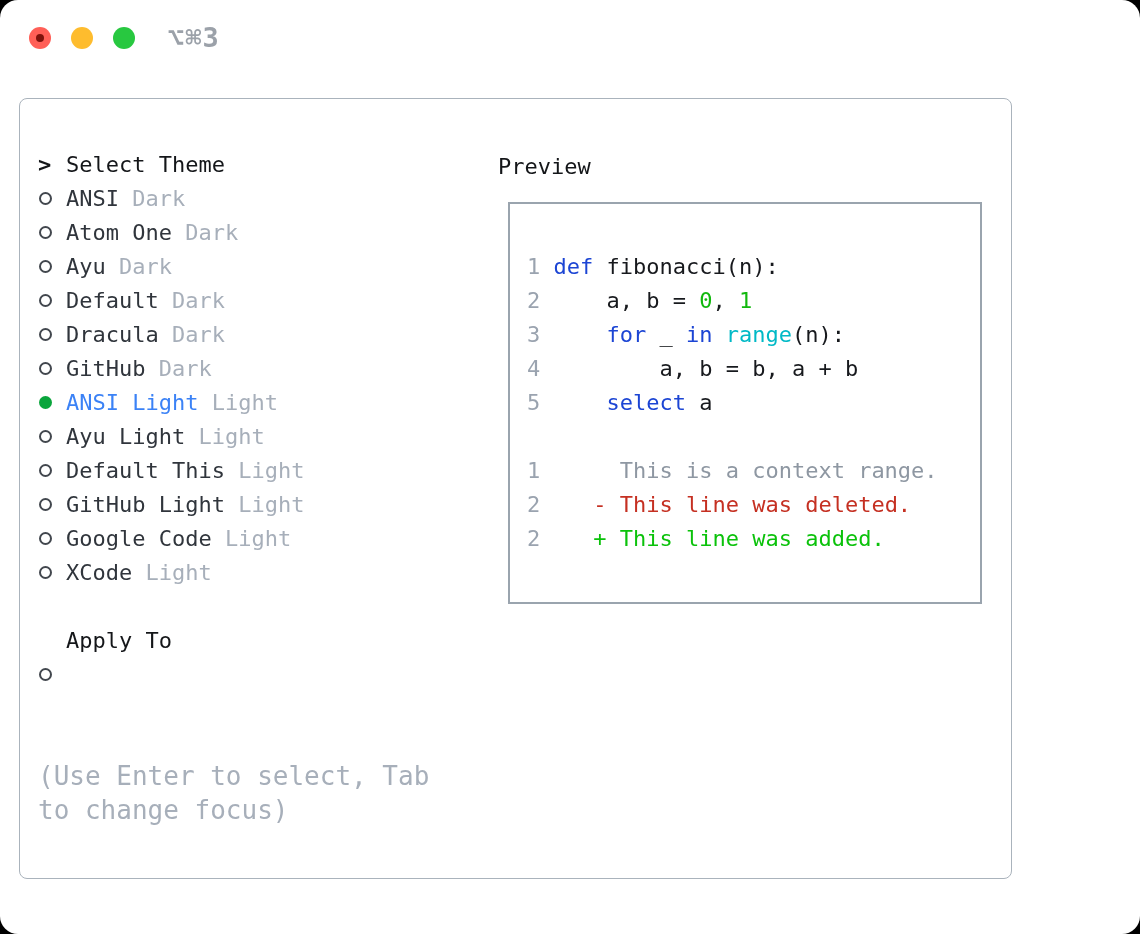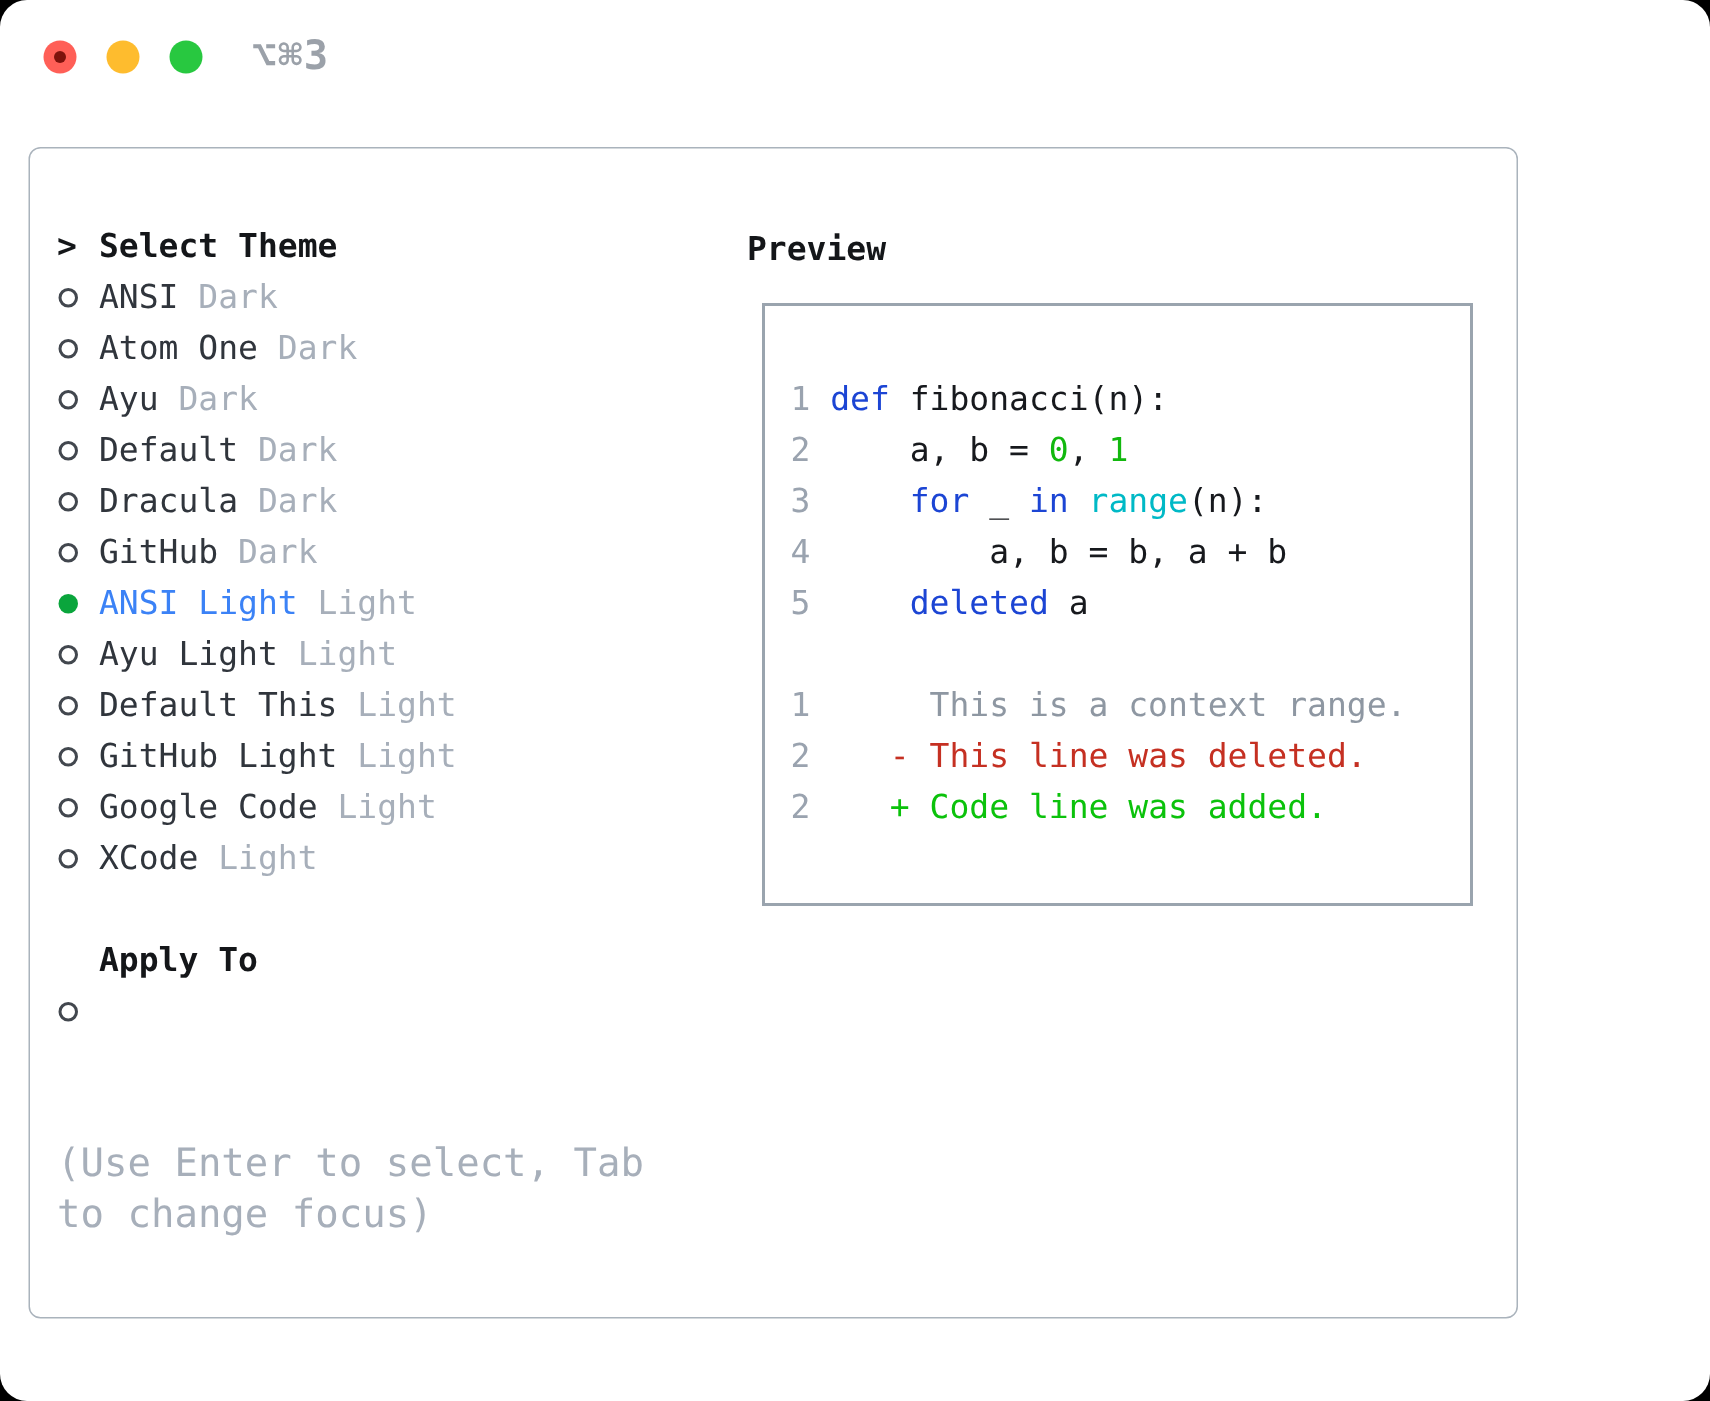--- a/index.html
+++ b/index.html
@@ -29,21 +29,21 @@
     position:absolute;left:19px;top:98px;width:991px;height:779px;
     border:1.5px solid #aab3bc;border-radius:8px;background:#fff;
   }
   .row{height:34px;display:flex;align-items:center;white-space:pre;
        font-size:22px;color:#30353c;}
   .gutter{width:28px;flex:0 0 28px;display:flex;align-items:center;}
   .ring{width:13px;height:13px;border-radius:50%;border:2px solid #42474e;
         box-sizing:border-box;margin-left:1px;}
   .ring.filled{border:none;background:#0aa53c;}
   .caret{font-weight:bold;color:#141619;}
-  .hdr{font-weight:bold;color:#141619;}
+  .hdr{font-weight:normal;color:#141619;}
   .muted{color:#a7afba;}
   .selname{color:#3b82f6;}
   
   #theme-list{position:absolute;left:18px;top:48px;}
   #apply-block{position:absolute;left:18px;top:524px;}
   #hint{position:absolute;left:18px;top:660px;width:404px;
         font-size:26px;line-height:34px;color:#a7afba;white-space:pre-wrap;}
   
   #preview-header{position:absolute;left:478px;top:50px;text-align:center;}
   #preview-box{
@@ -110,22 +110,22 @@
       <span class="hdr">Preview</span>
     </div>
 
     <div id="preview-box">
       <div id="code">
 
       <div class="pline"><span class="s-ln">1 </span><span class="s-kw">def</span><span class="s-pl"> fibonacci(n):</span></div>
           <div class="pline"><span class="s-ln">2 </span><span class="s-pl">    a, b = </span><span class="s-num">0</span><span class="s-pl">, </span><span class="s-num">1</span></div>
           <div class="pline"><span class="s-ln">3 </span><span class="s-pl">    </span><span class="s-kw">for</span><span class="s-pl"> _ </span><span class="s-kw">in</span><span class="s-pl"> </span><span class="s-bi">range</span><span class="s-pl">(n):</span></div>
           <div class="pline"><span class="s-ln">4 </span><span class="s-pl">        a, b = b, a + b</span></div>
-          <div class="pline"><span class="s-ln">5 </span><span class="s-pl">    </span><span class="s-kw">deleted</span><span class="s-pl"> a</span></div>
+          <div class="pline"><span class="s-ln">5 </span><span class="s-pl">    </span><span class="s-kw">select</span><span class="s-pl"> a</span></div>
           <div class="pline"></div>
           <div class="pline"><span class="s-ln">1      </span><span class="s-ctx">This is a context range.</span></div>
           <div class="pline"><span class="s-ln">2    </span><span class="s-del">- This line was deleted.</span></div>
-          <div class="pline"><span class="s-ln">2    </span><span class="s-add">+ Code line was added.</span></div>
+          <div class="pline"><span class="s-ln">2    </span><span class="s-add">+ This line was added.</span></div>
         </div>
     </div>
 
   </div>
 </div>
 
 </body></html>

